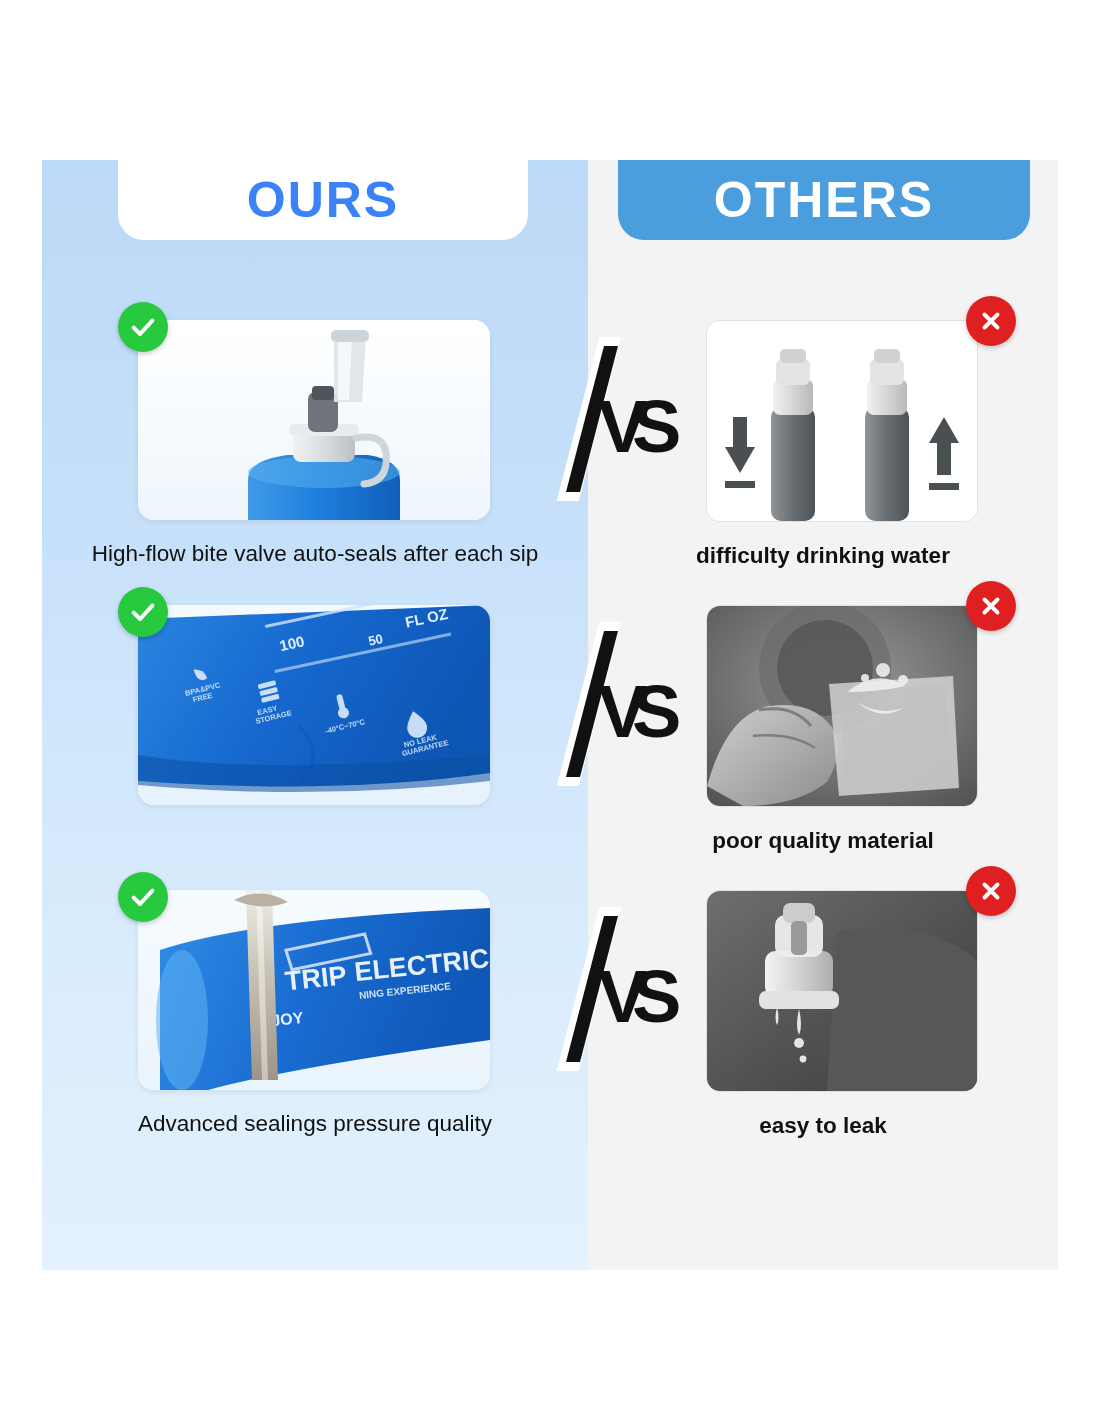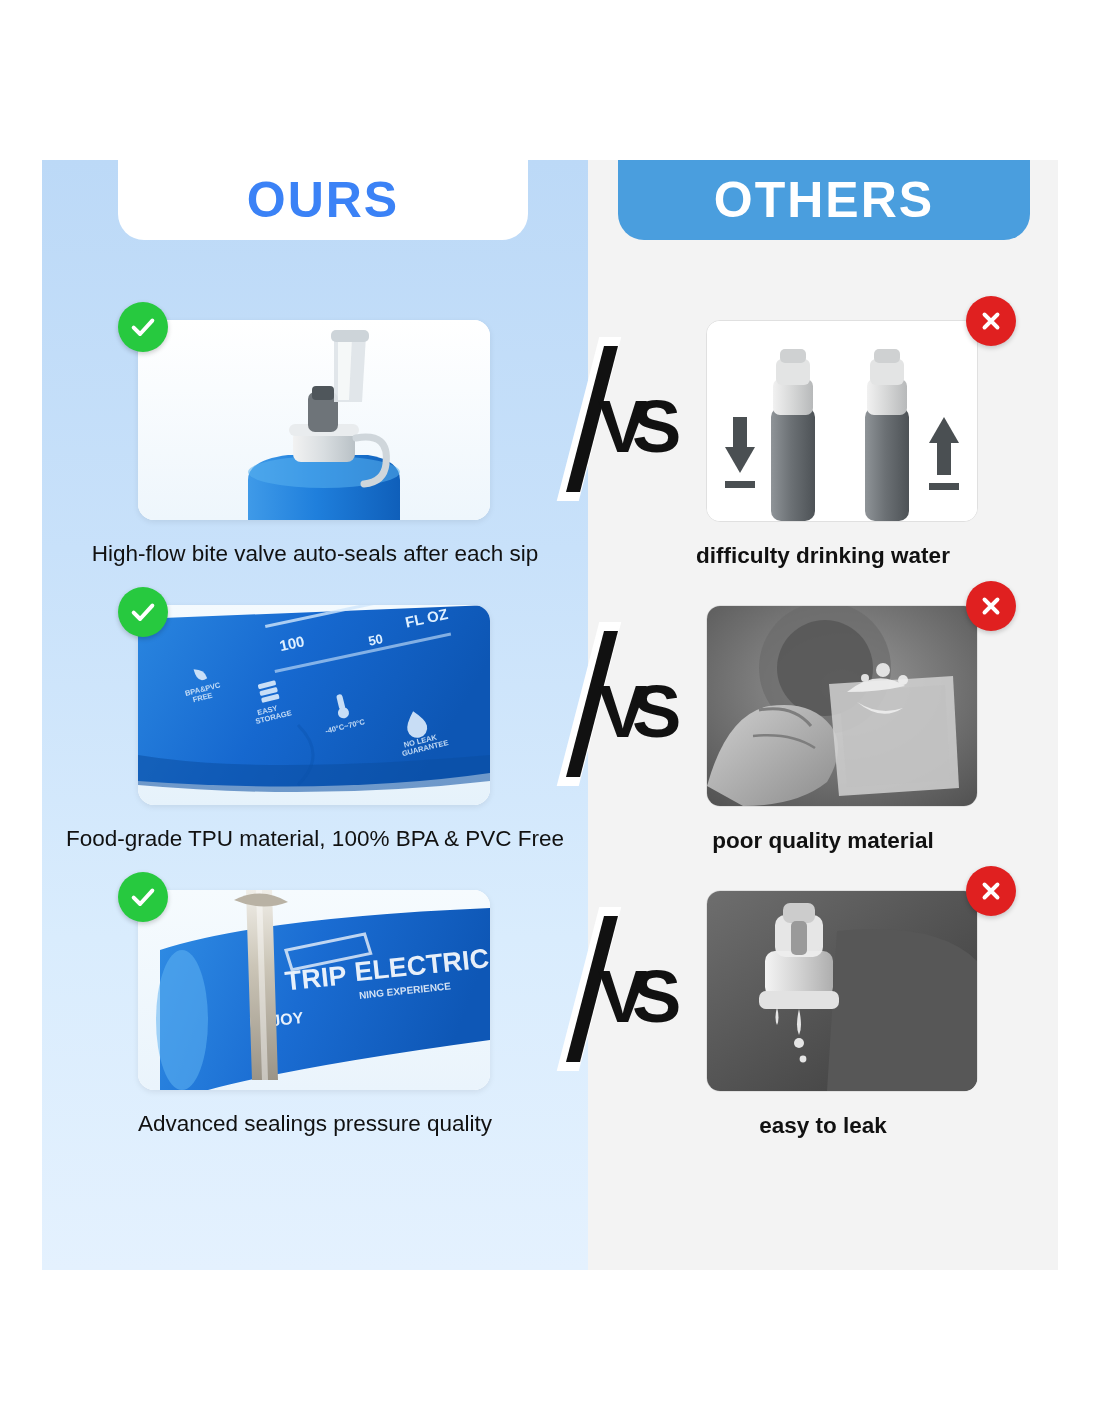--- a/index.html
+++ b/index.html
@@ -297,21 +297,20 @@
             <rect x="120" y="92" width="180" height="3" fill="#cfe6fb" opacity="0.6"></rect>
           </g>
           <path d="M160 120 q30 30 0 60" fill="none" stroke="#0a4fa8" stroke-width="3" opacity="0.35"></path>
         </svg>
       </div>
       <div class="badge-ok">
         <svg width="28" height="28" viewBox="0 0 24 24">
             <path d="M4 12.5 L9.5 18 L20 6.5" fill="none" stroke="#ffffff" stroke-width="3.4" stroke-linecap="round" stroke-linejoin="round"></path>
           </svg>
       </div>
-      <div class="caption">Food-grade TPU material, 100% BPA &amp; PVC Free</div>
 
       <div class="vs">
         <svg width="150" height="170" viewBox="0 0 150 170">
           <path d="M58 4 L78 4 L36 166 L16 166 Z" fill="#ffffff" stroke="#ffffff" stroke-width="2"></path>
           <path d="M62 12 L76 12 L38 158 L24 158 Z" fill="#111111"></path>
           <text x="56" y="118" font-family="Liberation Sans, sans-serif" font-size="74" font-weight="bold" fill="#111111">V</text>
           <text x="90" y="118" font-family="Liberation Sans, sans-serif" font-size="74" font-weight="bold" fill="#111111">S</text>
         </svg>
       </div>
     </div>

